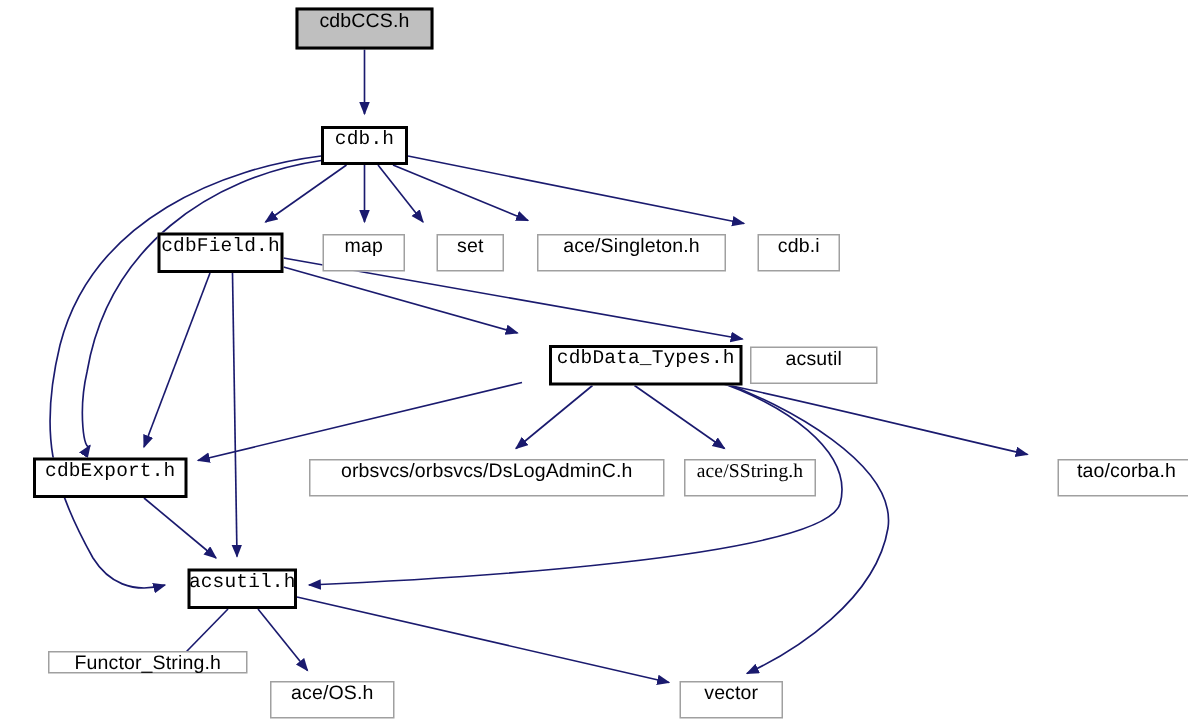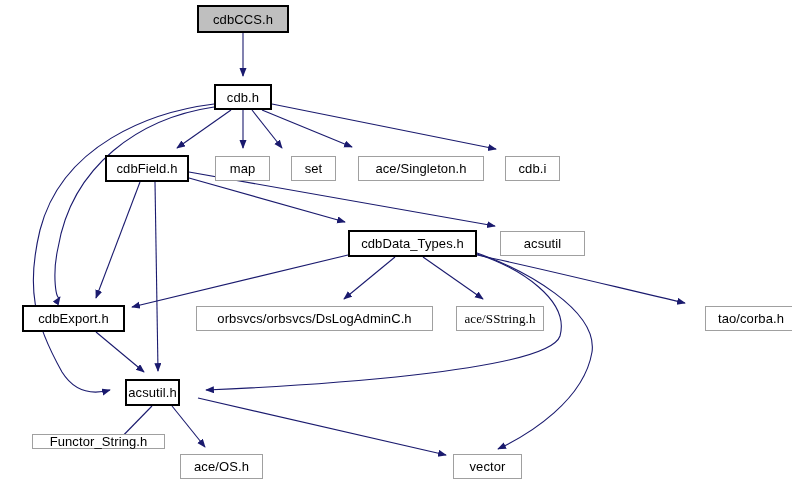--- a/index.html
+++ b/index.html
@@ -21,32 +21,32 @@
     left: 0;
     top: 0;
     width: 792px;
     height: 485px;
     pointer-events: none;
   }
   .node {
     position: absolute;
     box-sizing: border-box;
     display: flex;
-    align-items: center;
     justify-content: center;
     white-space: nowrap;
     background: #ffffff;
     border: 1px solid #a0a0a0;
     color: #000000;
     font-size: 13px;
     letter-spacing: 0.1px;
     line-height: 1;
   }
   .node.strong {
     border: 2px solid #000000;
+    font-family: Liberation Mono, monospace;
   }
   .node.root {
     border: 2px solid #000000;
     background: #bfbfbf;
   }
   .node-label {
     pointer-events: none;
   }
 </style>
 </head>
@@ -99,39 +99,39 @@
       </div>
       <div class="node" style="left: 291px; top: 156px; width: 45px; height: 25px;">
         <span class="node-label">set</span>
       </div>
       <div class="node" style="left: 358px; top: 156px; width: 126px; height: 25px;">
         <span class="node-label">ace/Singleton.h</span>
       </div>
       <div class="node" style="left: 505px; top: 156px; width: 55px; height: 25px;">
         <span class="node-label">cdb.i</span>
       </div>
-      <div class="node strong" style="left: 348px; top: 230px; width: 129px; height: 27px;">
+      <div class="node strong" style="left: 366px; top: 230px; width: 129px; height: 27px;">
         <span class="node-label">cdbData_Types.h</span>
       </div>
       <div class="node" style="left: 500px; top: 231px; width: 85px; height: 25px;">
         <span class="node-label">acsutil</span>
       </div>
       <div class="node strong" style="left: 22px; top: 305px; width: 103px; height: 27px;">
         <span class="node-label">cdbExport.h</span>
       </div>
-      <div class="node" style="left: 196px; top: 306px; width: 237px; height: 25px;">
+      <div class="node" style="left: 206px; top: 306px; width: 237px; height: 25px;">
         <span class="node-label">orbsvcs/orbsvcs/DsLogAdminC.h</span>
       </div>
       <div class="node" style="left: 456px; top: 306px; width: 88px; height: 25px; font-family: Liberation Serif, serif;">
         <span class="node-label">ace/SString.h</span>
       </div>
       <div class="node" style="left: 705px; top: 306px; width: 92px; height: 25px;">
         <span class="node-label">tao/corba.h</span>
       </div>
-      <div class="node strong" style="left: 125px; top: 379px; width: 55px; height: 27px;">
+      <div class="node strong" style="left: 125px; top: 379px; width: 73px; height: 27px;">
         <span class="node-label">acsutil.h</span>
       </div>
       <div class="node" style="left: 32px; top: 434px; width: 133px; height: 15px;">
         <span class="node-label">Functor_String.h</span>
       </div>
       <div class="node" style="left: 180px; top: 454px; width: 83px; height: 25px;">
         <span class="node-label">ace/OS.h</span>
       </div>
       <div class="node" style="left: 453px; top: 454px; width: 69px; height: 25px;">
         <span class="node-label">vector</span>

